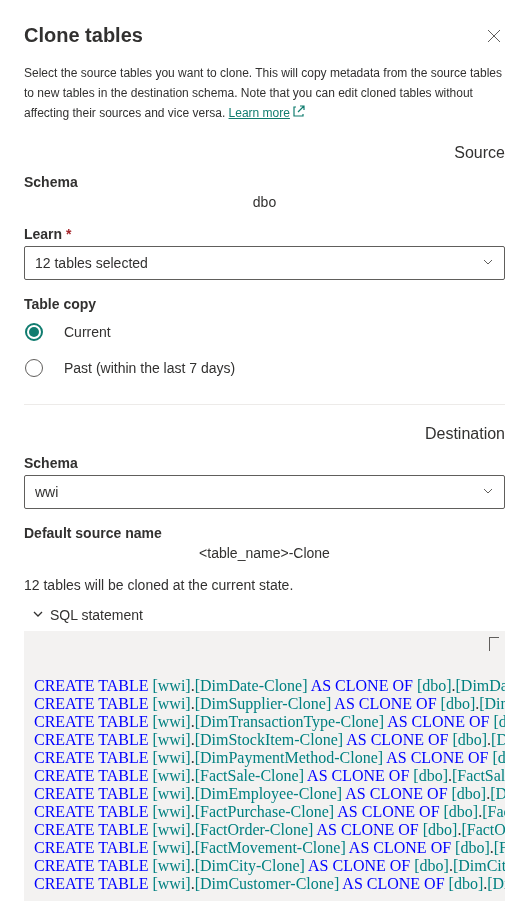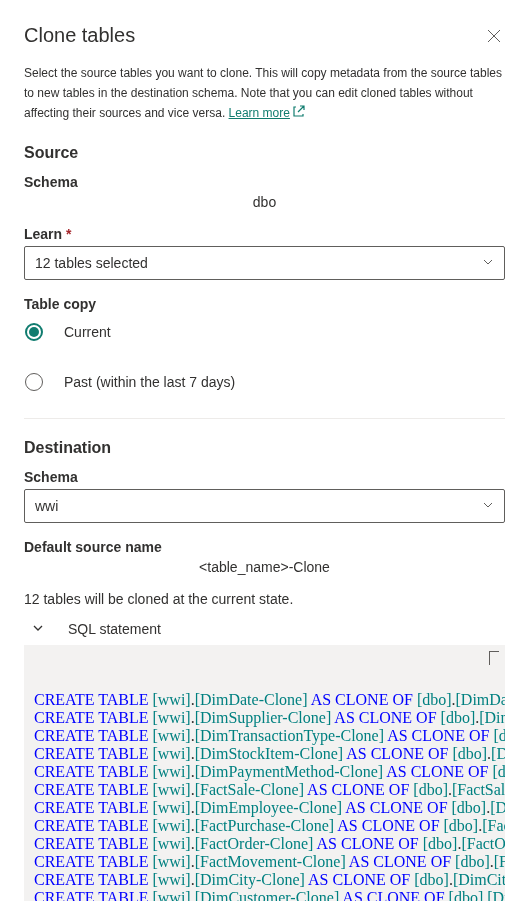--- a/index.html
+++ b/index.html
@@ -13,21 +13,21 @@
     background: #fff;
   }
   .header-row {
     display: flex;
     justify-content: space-between;
     align-items: center;
     margin-bottom: 16px;
   }
   h1 {
     font-size: 20px;
-    font-weight: 400;
+    font-weight: 700;
     margin: 0;
   }
   .close-x {
     font-size: 16px;
     cursor: pointer;
     color: #605e5c;
     line-height: 1;
     padding: 4px;
   }
   .close-x svg { display: block; }
@@ -43,22 +43,23 @@
     cursor: pointer;
   }
   .ext-icon {
     display:inline-block;
     vertical-align: middle;
     margin-left:2px;
     color:#107c6f;
   }
   h2.section {
     font-size: 16px;
-    font-weight: 700;
+    font-weight: 400;
     margin: 15px 0 12px 0;
+    text-align: right;
   }
   .field-label {
     font-size: 14px;
     font-weight: 600;
     margin-bottom: 4px;
   }
   .req { color:#a4262c; }
   .field-value {
     font-size: 14px;
     margin-bottom: 16px;
@@ -77,42 +78,42 @@
     background:#fff;
   }
   .chev { color:#605e5c; }
   .radio-row {
     display: flex;
     align-items: center;
     gap: 20px;
     height: 32px;
     cursor: pointer;
   }
-  .radio-row + .radio-row { margin-top: 18px; }
+  .radio-row + .radio-row { margin-top: 4px; }
   .radio-outer {
     width: 20px; height: 20px;
     flex:0 0 20px;
     display:flex; align-items:center; justify-content:center;
   }
   .r-off {
     width:18px;height:18px;border:1px solid #605e5c;border-radius:50%;
   }
   .r-on {
     width:18px;height:18px;border:2px solid #107c6f;border-radius:50%;
     display:flex;align-items:center;justify-content:center;
   }
   .r-on::after{content:"";width:10px;height:10px;border-radius:50%;background:#107c6f;}
   hr.divider {
     border:none;border-top:1px solid #edebe9;margin:20px 0;
   }
   .status-line {
     margin: 12px 0 14px 0;
   }
   .expander {
-    display:flex;align-items:flex-start;gap:24px;cursor:pointer;margin-left:8px;
+    display:flex;align-items:flex-start;gap:6px;cursor:pointer;margin-left:8px;
   }
   .code-block {
     background:#f3f2f1;
     padding:10px 10px;
     margin-top:8px;
     font-family: Liberation Serif, serif;
     font-size:16px;
     line-height:18px;
     white-space:pre;
     overflow:hidden;

